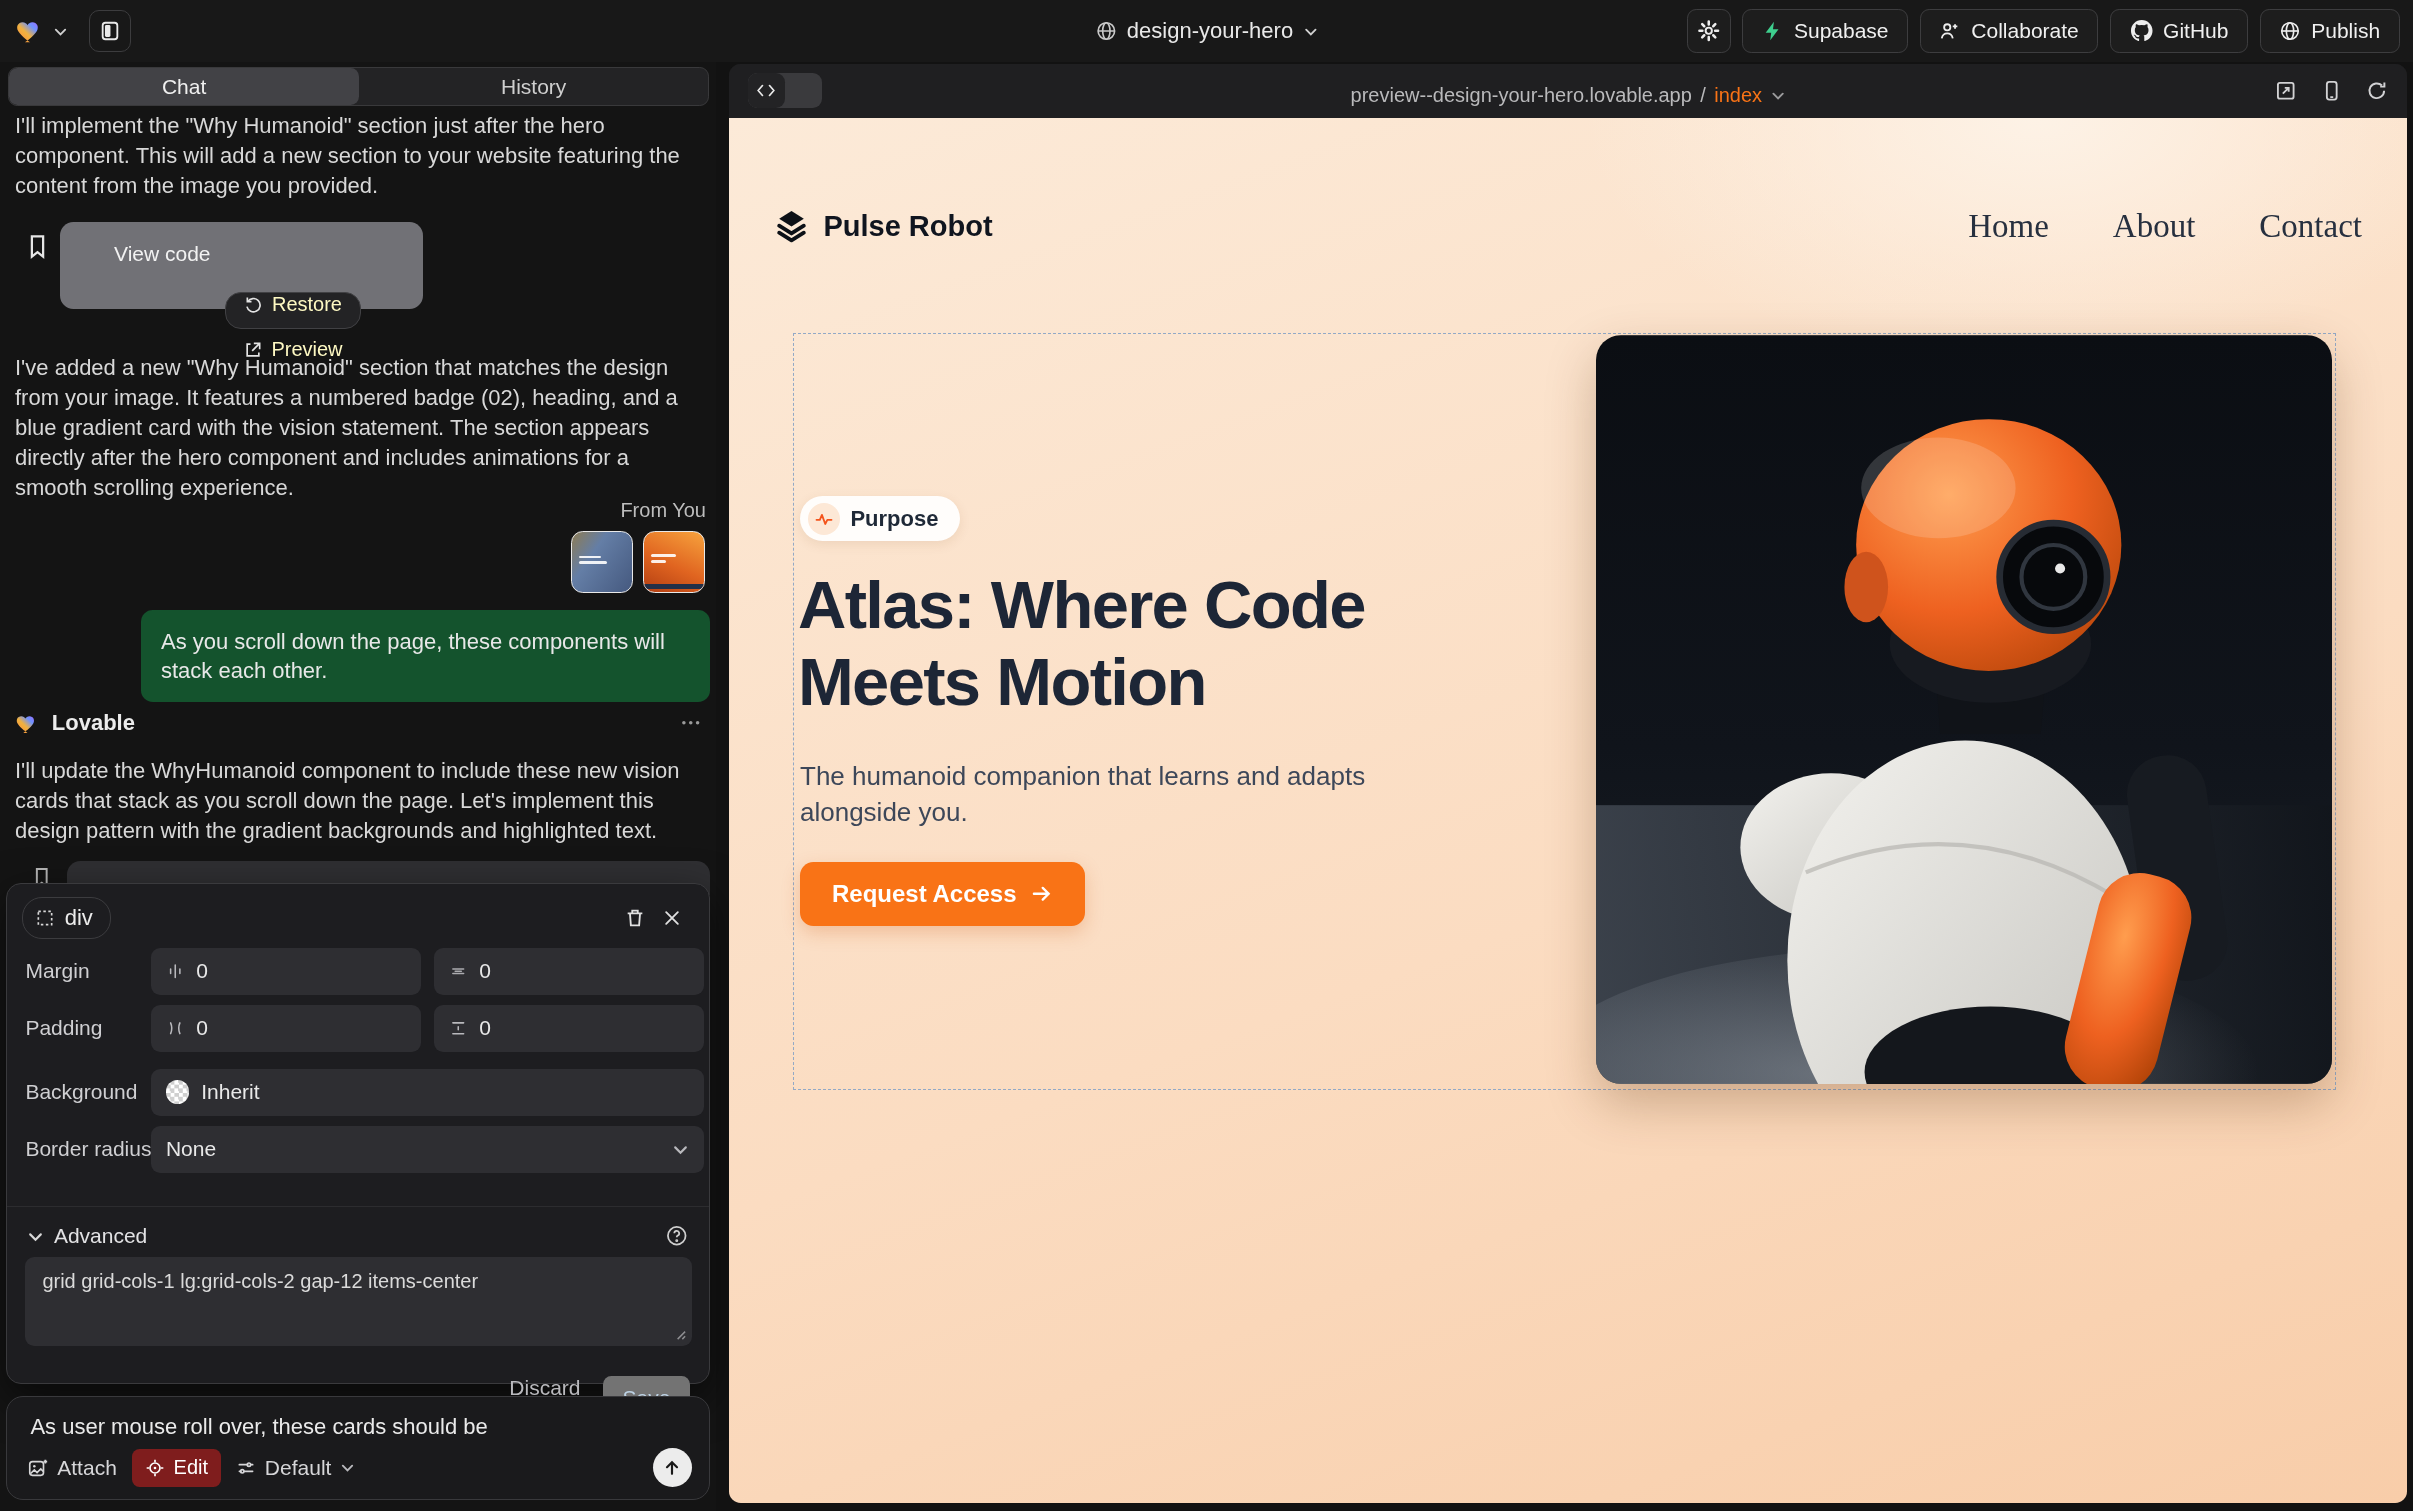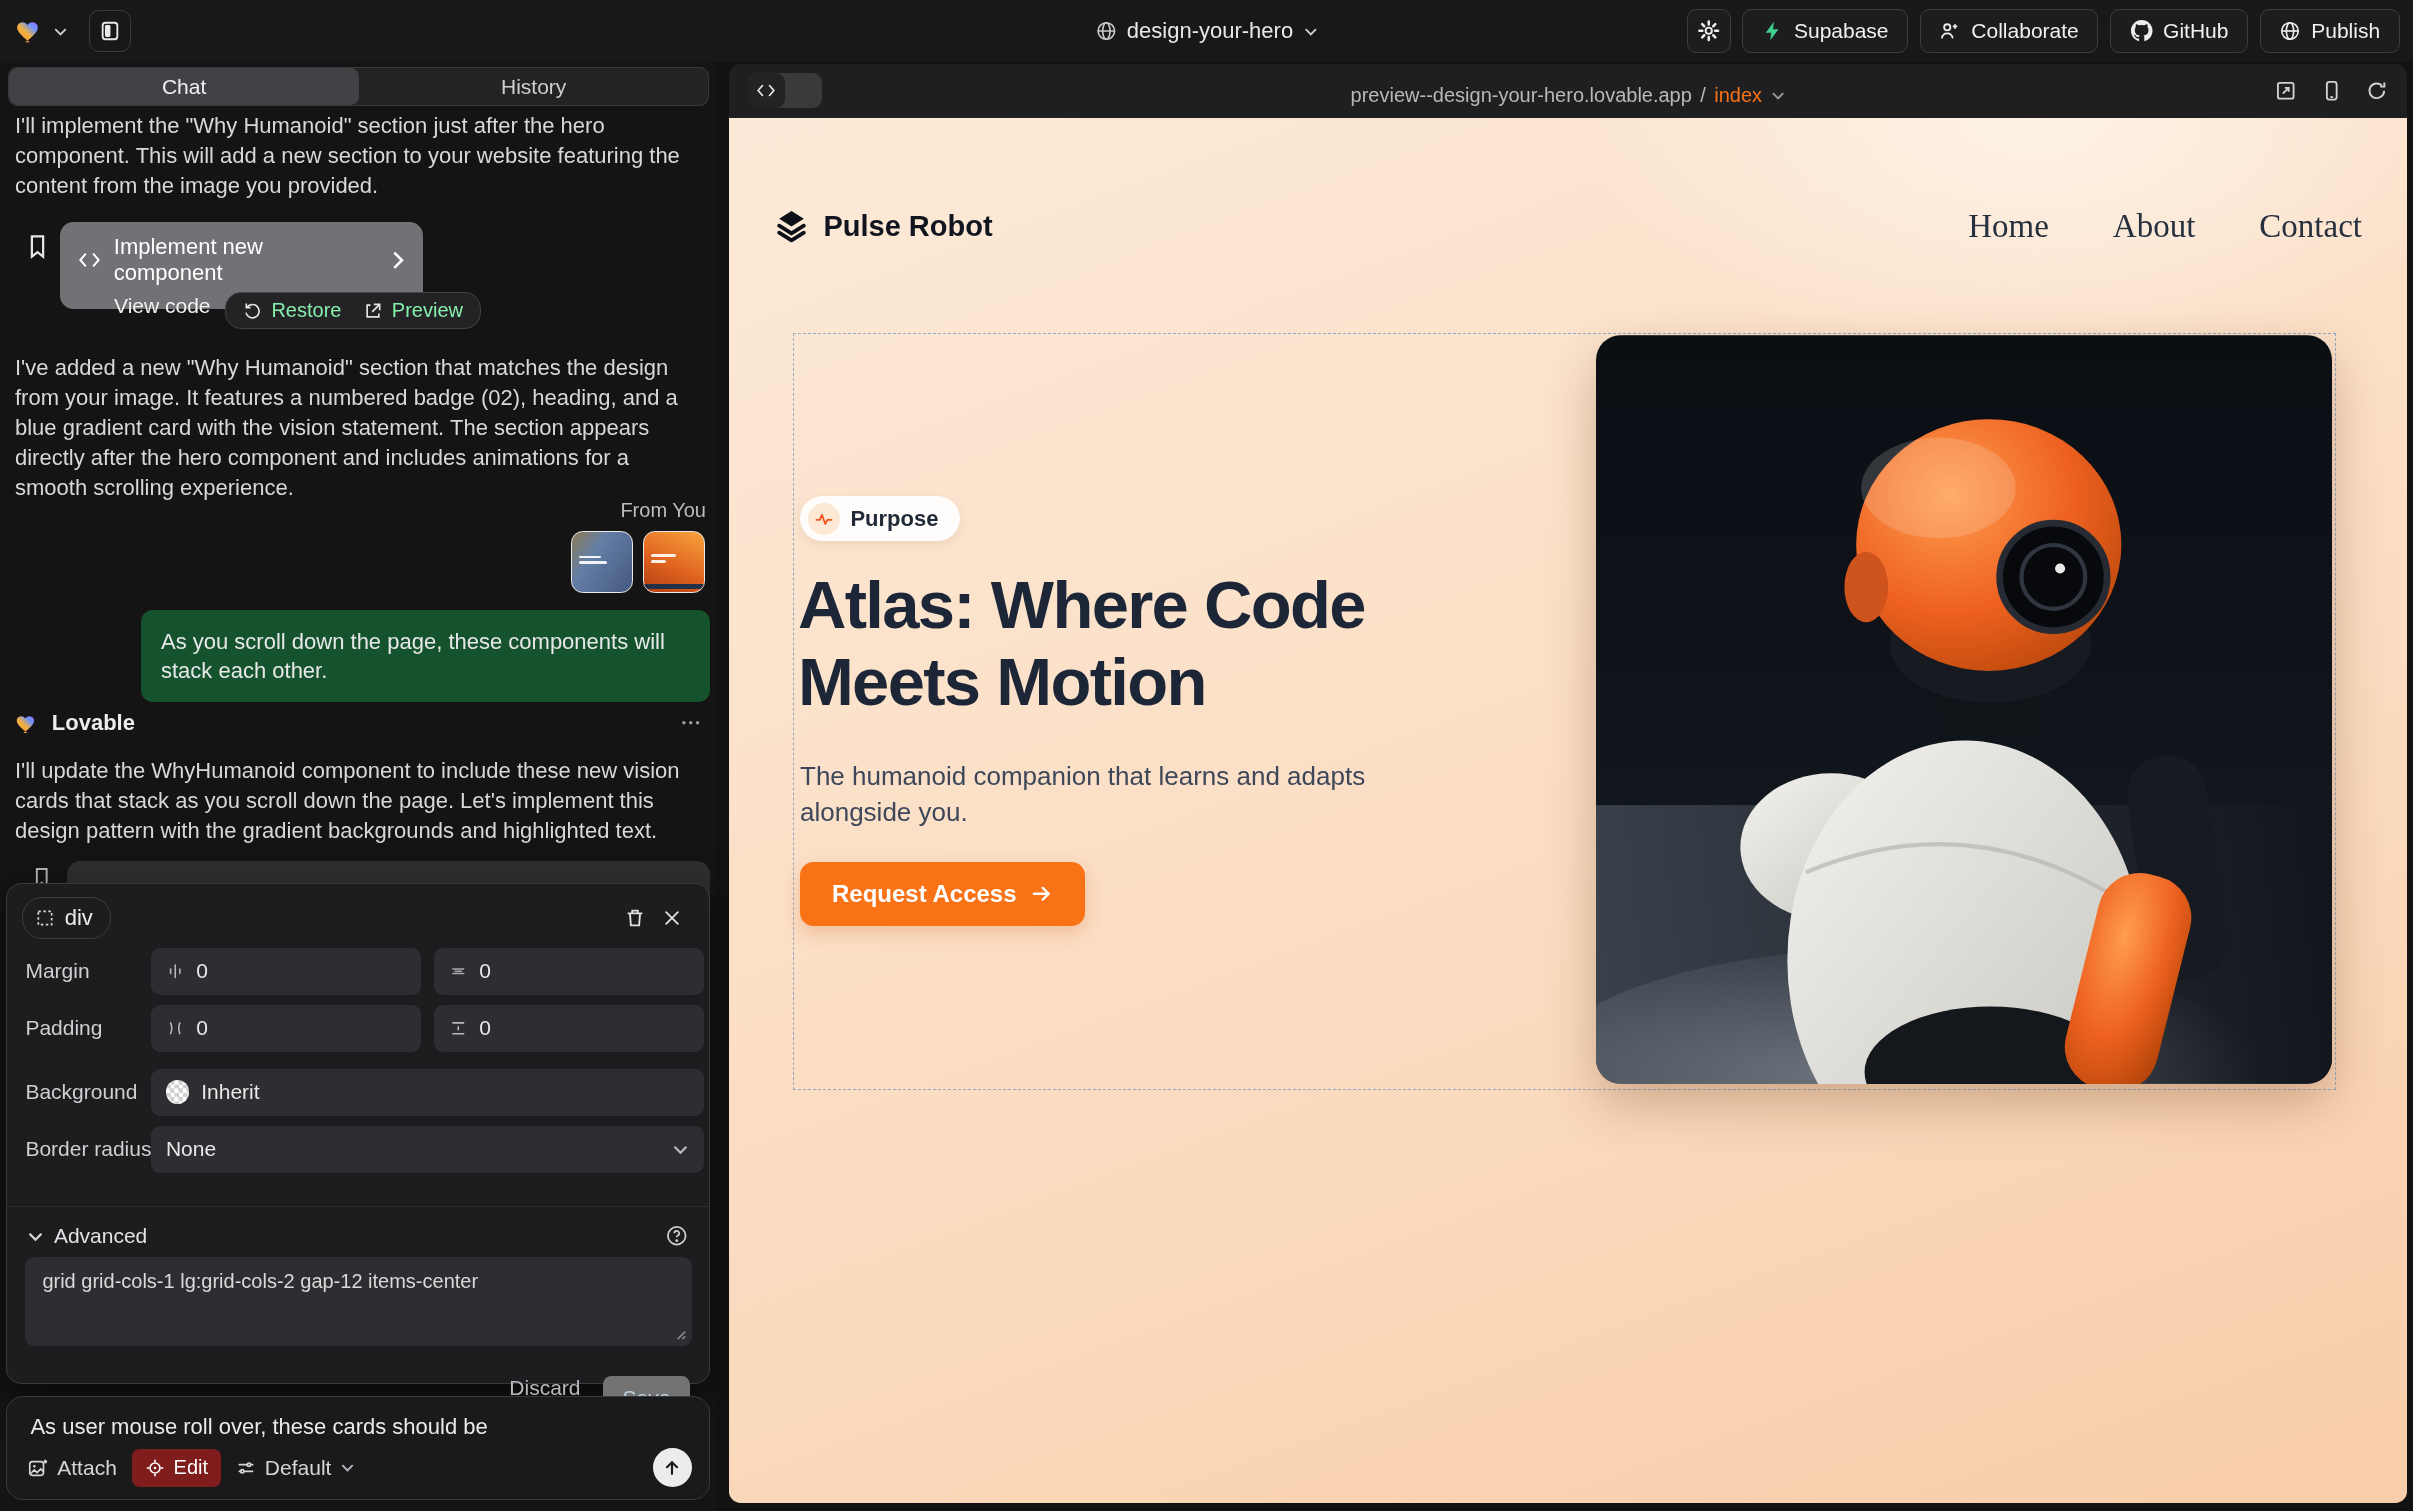--- a/index.html
+++ b/index.html
@@ -30,21 +30,21 @@
   .msg1 { top:49px; } .msg2 { top:291px; } .msg3 { top:694px; }
 
   .tool-bookmark { position:absolute; left:23.5px; top:171px; }
   .tool-card { position:absolute; left:60px; top:160px; width:363px; height:87px; background:#717176;
                border-radius:13.4px; color:#fff; padding:11.8px 17px; }
   .tool-row1 { display:flex; align-items:center; gap:11.8px; font-size:22px; }
   .tool-row1 .grow { flex:1; }
   .tool-row2 { margin-left:37px; margin-top:8.4px; font-size:21px; color:#f2f2f2; }
   .tool-pill { position:absolute; left:225px; top:230px; height:37px; background:#232325;
                border:0.8px solid #414144; border-radius:16px; display:flex; align-items:center; gap:22px;
-               padding:0 17px; color:#86efac; font-size:20px; }
+               padding:0 17px; color:#fef9c3; font-size:20px;flex-direction:column; }
   .tool-pill .item { display:flex; align-items:center; gap:8.4px; }
 
   .from-you { position:absolute; right:10px; top:437px; color:#bdbdbd; font-size:20px; }
   .thumb { position:absolute; top:469px; width:62px; height:62px; border-radius:11.8px; border:1.7px solid #e9e9e9;
            overflow:hidden; }
   .thumb.t1 { left:571px; background:linear-gradient(125deg,#8d7c54 0%,#647ea6 35%,#45597f 100%); }
   .thumb.t2 { left:643px; background:linear-gradient(205deg,#f7a33d 0%,#e06420 55%,#b23e12 100%); }
   .thumb .strip { position:absolute; left:0; right:0; bottom:3.4px; height:5px; background:#223048; }
   .thumb .tline { position:absolute; left:6.7px; height:2.5px; background:rgba(255,255,255,.9); border-radius:1.7px; }
 
@@ -244,34 +244,20 @@
   </div>
 
   <div class="msg msg1">I'll implement the "Why Humanoid" section just after the hero component. This will add a new section to your website featuring the content from the image you provided.</div>
 
   <span class="tool-bookmark">
     <svg width="27" height="27" viewBox="0 0 24 24" fill="none" stroke="#e6e6e6" stroke-width="2">
         <path d="M7 3h10v18l-5-4-5 4z"></path>
       </svg>
   </span>
   <div class="tool-card">
-    <div class="tool-row1">
-      <span>
-          <svg width="25" height="20" viewBox="0 0 30 24" fill="none" stroke="#fff" stroke-width="2.4" stroke-linecap="round">
-            <path d="M10 5 4 12l6 7M20 5l6 7-6 7"></path>
-          </svg>
-        </span>
-      <span>Implement new component</span>
-      <span class="grow"></span>
-      <span>
-          <svg width="15" height="18.5" viewBox="0 0 12 16">
-            <path d="M3 2l6 6-6 6" fill="none" stroke="#fff" stroke-width="2.2" stroke-linecap="round"></path>
-          </svg>
-        </span>
-    </div>
     <div class="tool-row2">View code</div>
   </div>
   <div class="tool-pill">
     <span class="item">
       <span>
           <svg width="20" height="20" viewBox="0 0 24 24" fill="none" stroke="#e4e4e4" stroke-width="2">
             <path d="M4.5 8a8 8 0 1 1-1 6"></path>
             <path d="M4 3v5h5"></path>
           </svg>
         </span>

